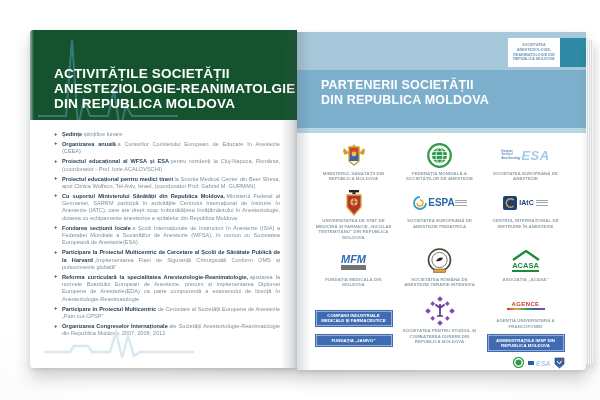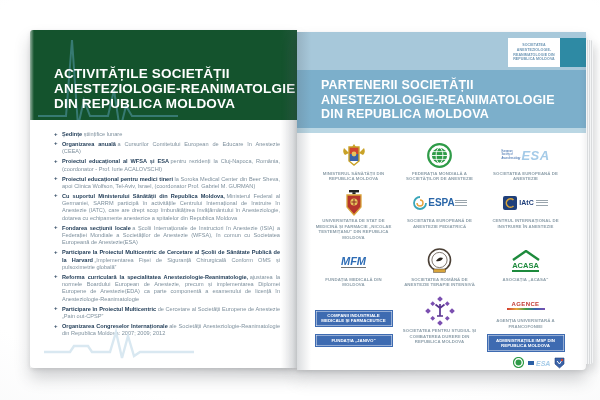--- a/index.html
+++ b/index.html
@@ -57,21 +57,21 @@
   .plabel{font-size:4.3px;line-height:5.5px;color:#8fa0ab;font-weight:bold;
     text-transform:uppercase;max-width:80px;letter-spacing:.1px;}
   .bluebox{background:#3e6bb1;color:#fff;font-size:4.4px;line-height:5.4px;font-weight:bold;
     padding:2.5px 4px;width:78px;box-sizing:border-box;text-transform:uppercase;
     box-shadow:inset 0 0 0 .5px rgba(255,255,255,.9);border:1px solid #3e6bb1;}
   .logo-word{font-weight:bold;}
   .esa-word{font-size:13px;font-style:italic;color:#a5cbe8;letter-spacing:.5px;}
   .esa-sub{font-size:2.6px;color:#2a5fa5;text-align:left;width:18px;line-height:3.2px;margin-right:2px;}
   .espa-word{font-size:10px;color:#2a66a8;}
   .iatc-word{font-size:7px;color:#1f3f7a;margin:0 2px;}
-  .mfm-word{font-size:11px;font-style:italic;color:#2f6db5;border-bottom:1px solid #737373;}
+  .mfm-word{font-size:11px;font-style:italic;color:#2f6db5;border-bottom:5px solid #737373;}
   .acasa-word{font-size:7.5px;color:#1d8a3c;border-bottom:2px double #1d8a3c;}
   .agence-word{font-size:6px;color:#c23a32;letter-spacing:.4px;}
   .rainbow{width:38px;height:2px;margin-top:1px;
     background:linear-gradient(to right,#d23b2f,#e8a33b,#3f9c46,#3465ae,#7b4fb0);}
   .gray-lines{width:34px;height:5px;margin-top:1.5px;
     background:repeating-linear-gradient(to bottom,#9aa5ad 0 1px,transparent 1px 2.5px);}
   .footer-logos{display:flex;gap:4px;align-items:center;justify-content:flex-end;width:78px;margin-top:5px;}
   .stack{display:flex;flex-direction:column;align-items:center;}
 </style>
 </head>
@@ -116,21 +116,20 @@
         <div>SOCIETATEA</div>
         <div>ANESTEZIOLOGIE-</div>
         <div>REANIMATOLOGIE DIN</div>
         <div>REPUBLICA MOLDOVA</div>
       </div>
       <div class="corner-sq"></div>
     </div>
     <div class="rp-titleband">
       <div class="rp-title">
         <div>PARTENERII SOCIETĂȚII</div>
-        <div>ANESTEZIOLOGIE-REANIMATOLOGIE</div>
         <div>DIN REPUBLICA MOLDOVA</div>
       </div>
     </div>
     <div class="rp-substrip"></div>
 
     <div class="rp-body">
       <div class="pgrid">
 
         <div class="cell">
           <div class="logo">

